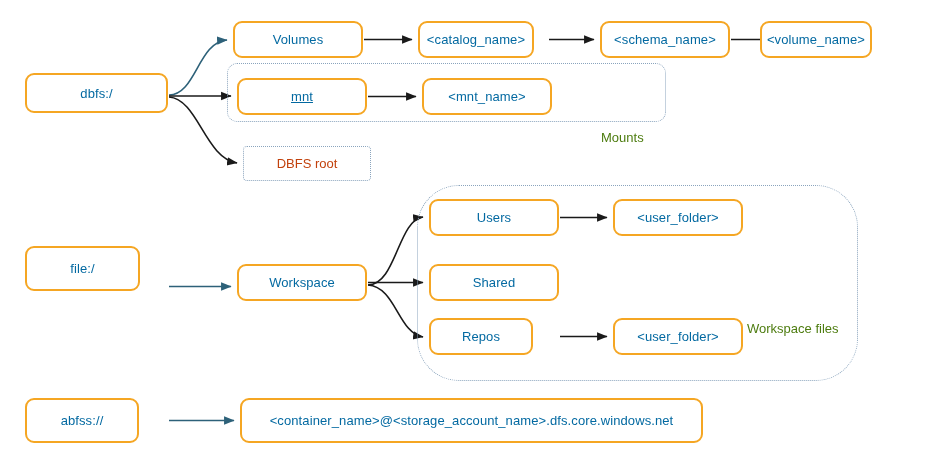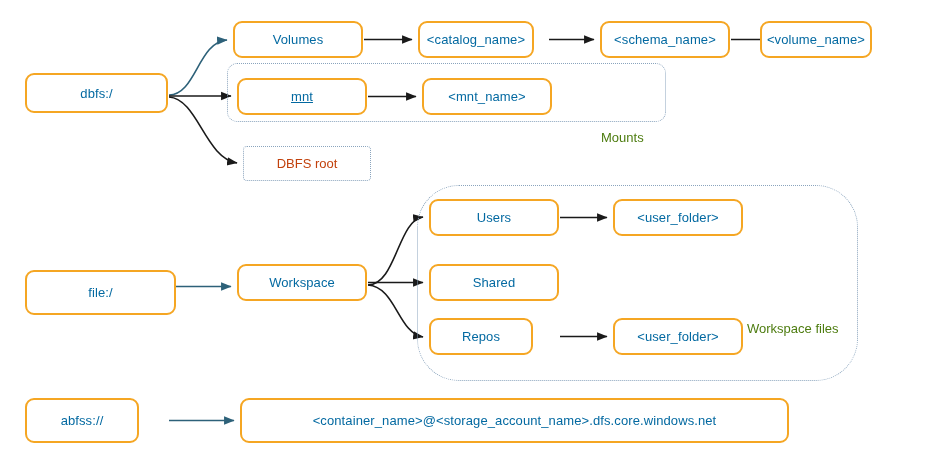--- a/index.html
+++ b/index.html
@@ -130,31 +130,31 @@
   <div class="node" style="left:418px; top:21px; width:116px; height:37px;">&lt;catalog_name&gt;</div>
 
   <div class="node" style="left:600px; top:21px; width:130px; height:37px;">&lt;schema_name&gt;</div>
 
   <div class="node" style="left:760px; top:21px; width:112px; height:37px;">&lt;volume_name&gt;</div>
 
   <div class="node" style="left:237px; top:78px; width:130px; height:37px;text-decoration:underline;">mnt</div>
 
   <div class="node" style="left:422px; top:78px; width:130px; height:37px;">&lt;mnt_name&gt;</div>
 
-  <div class="node" style="left:25px; top:270px; width:151px; height:45px;">file:/</div>
+  <div class="node" style="left:25px; top:246px; width:115px; height:45px;">file:/</div>
 
   <div class="node" style="left:237px; top:264px; width:130px; height:37px;">Workspace</div>
 
   <div class="node" style="left:429px; top:199px; width:130px; height:37px;">Users</div>
 
   <div class="node" style="left:613px; top:199px; width:130px; height:37px;">&lt;user_folder&gt;</div>
 
   <div class="node" style="left:429px; top:264px; width:130px; height:37px;">Shared</div>
 
   <div class="node" style="left:429px; top:318px; width:104px; height:37px;">Repos</div>
 
   <div class="node" style="left:613px; top:318px; width:130px; height:37px;">&lt;user_folder&gt;</div>
 
   <div class="node" style="left:25px; top:398px; width:114px; height:45px;">abfss://</div>
 
-  <div class="node" style="left:240px; top:398px; width:549px; height:45px;">&lt;container_name&gt;@&lt;storage_account_name&gt;.dfs.core.windows.net</div>
+  <div class="node" style="left:240px; top:398px; width:463px; height:45px;">&lt;container_name&gt;@&lt;storage_account_name&gt;.dfs.core.windows.net</div>
 
 </div>
 
 </body></html>

